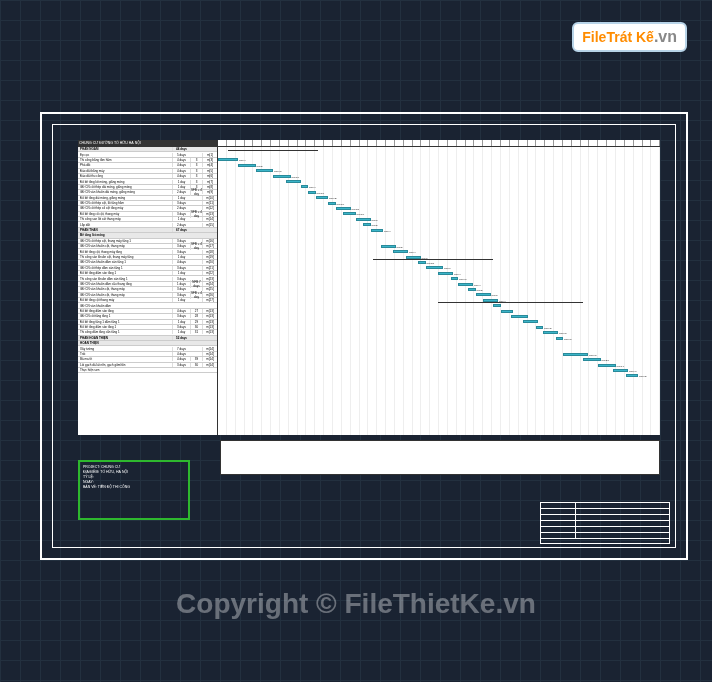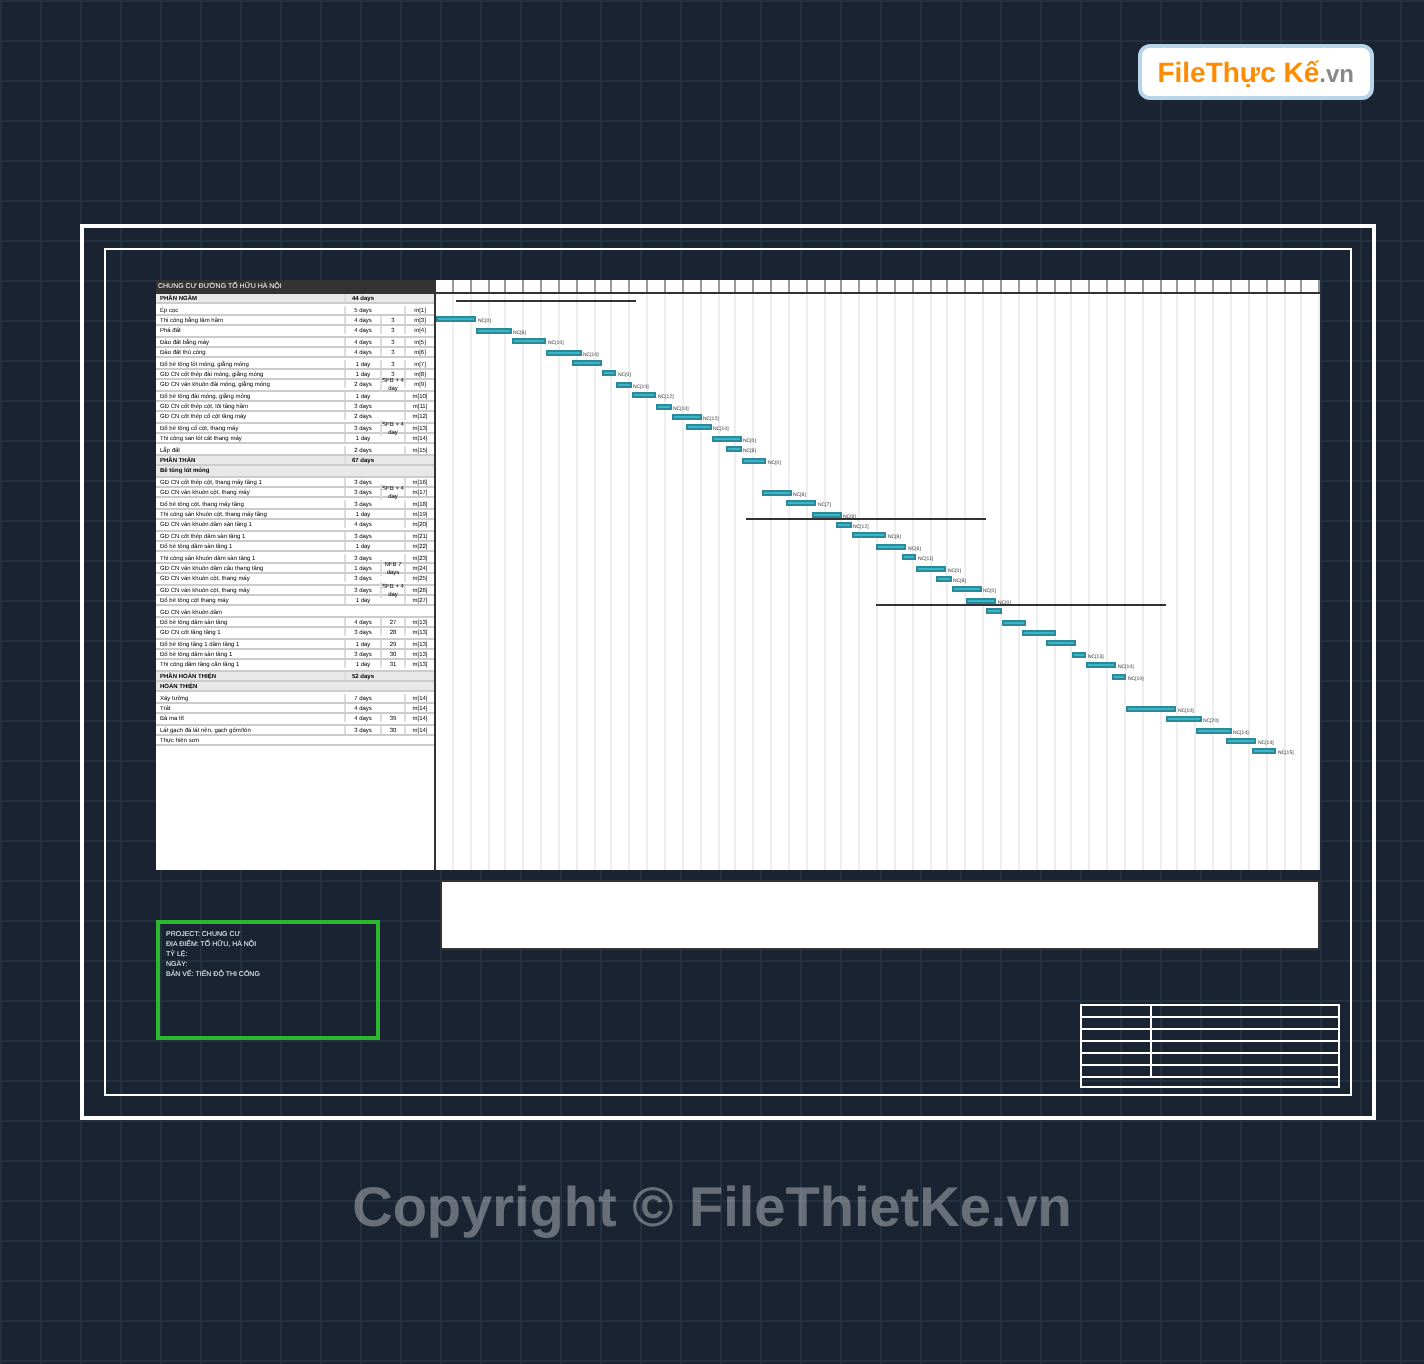--- a/index.html
+++ b/index.html
@@ -39,21 +39,21 @@
 .tb-left{width:35px;border-right:1px solid #fff}
 .tb-right{flex:1}
 .watermark{position:absolute;bottom:62px;left:0;right:0;text-align:center;font-size:28px;font-weight:bold;color:rgba(255,255,255,0.35)}
 </style>
 </head>
 <body>
 
 <div class="grid-bg"></div>
 
 <div class="logo">
-  <span>File</span><span style="color:#ff8c00">Thực Kế</span><span style="color:#888;font-size:12px">.vn</span>
+  <span>File</span><span style="color:#ff8c00">Trát Kế</span><span style="color:#888;font-size:16px">.vn</span>
 </div>
 
 <div class="frame-outer"></div>
 <div class="frame-inner"></div>
 
 <div class="chart-area">
   <div class="task-table">
     <div class="task-header">CHUNG CƯ ĐƯỜNG TỐ HỮU HÀ NỘI</div>
     <div id="task-rows">
         <div class="task-row section">

